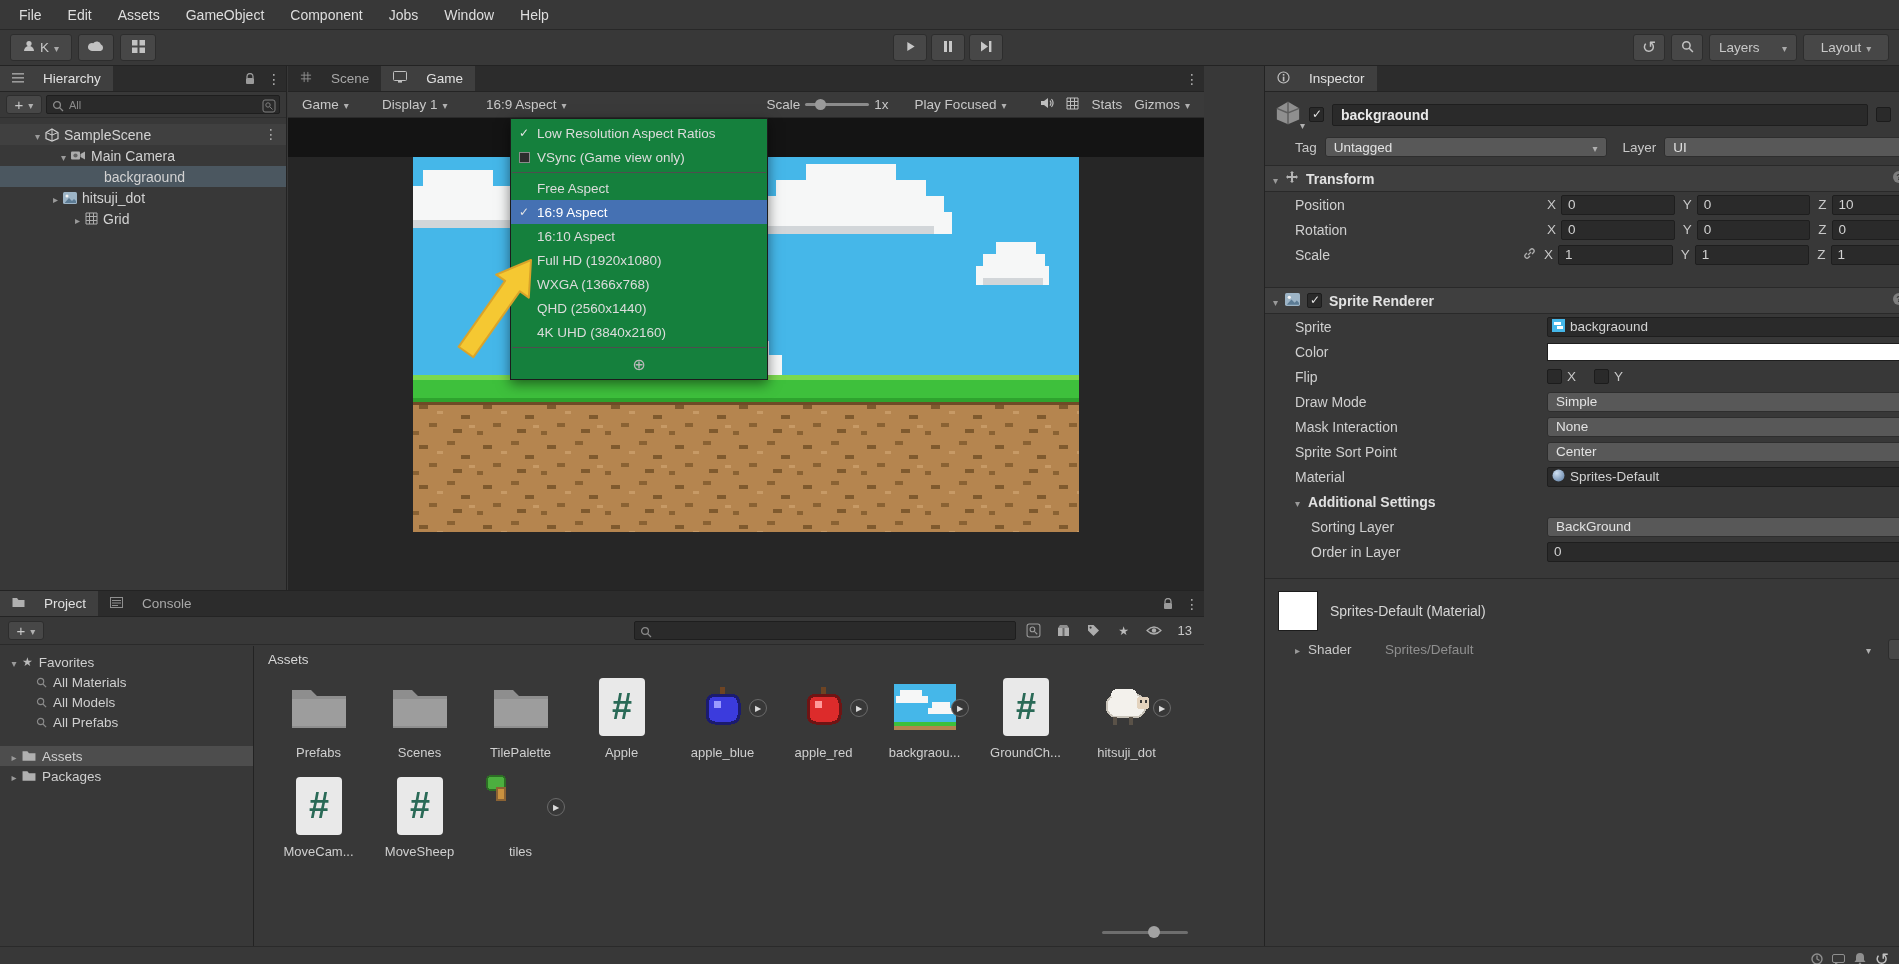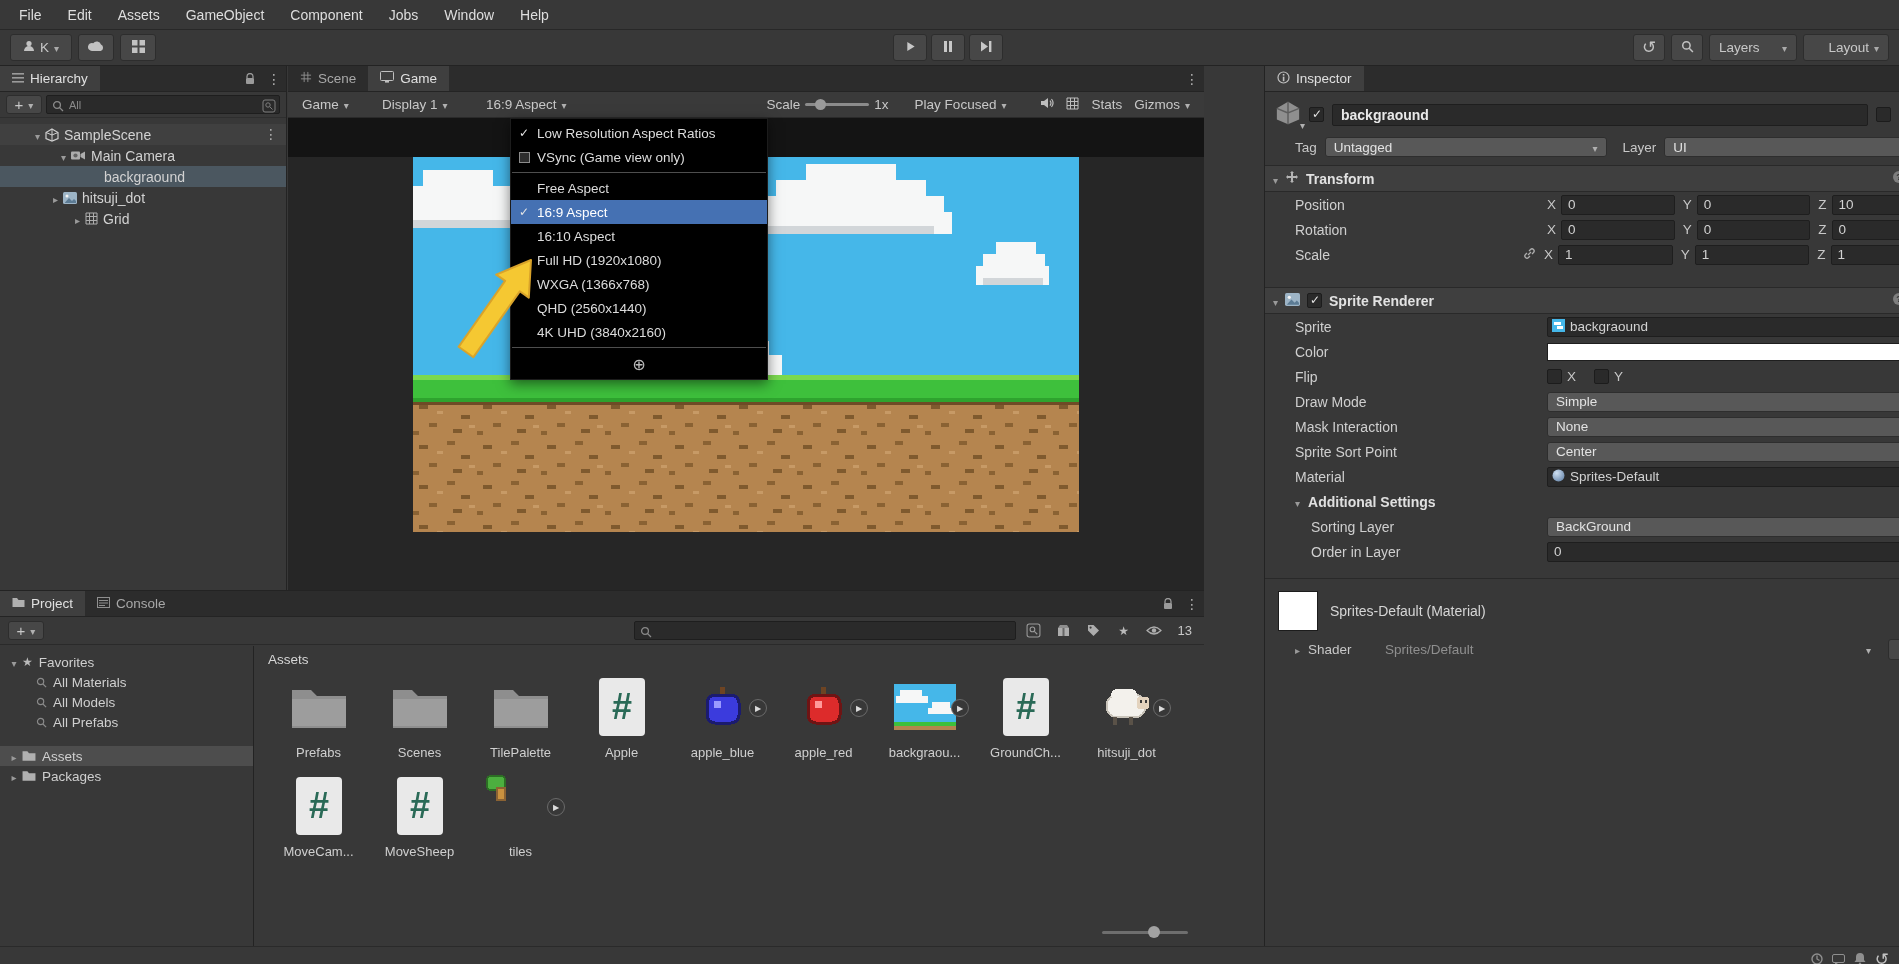--- a/index.html
+++ b/index.html
@@ -21,21 +21,21 @@
 
   
   .panel{position:absolute;background:#383838;overflow:hidden}
   #hierarchy{left:0;top:66px;width:287px;height:524px;border-right:1px solid #232323}
   #gameview{left:288px;top:66px;width:916px;height:524px}
   #project{left:0;top:590px;width:1204px;height:356px;border-top:1px solid #232323}
   #inspector{left:1264px;top:66px;width:695px;height:880px;border-left:1px solid #232323}
   #status-bar{position:absolute;left:0;top:946px;width:100%;height:18px;background:#383838;border-top:1px solid #2a2a2a}
 
   .tabs{height:26px;background:#2c2c2c;display:flex;align-items:stretch;border-bottom:1px solid #242424}
-  .tab{display:flex;align-items:center;gap:6px;padding:0 12px;font-size:13.5px;color:#a8a8a8}
+  .tab{display:flex;align-items:center;gap:19px;padding:0 12px;font-size:13.5px;color:#a8a8a8}
   .tab.active{background:#3f3f3f;color:#e0e0e0}
   .tabs .spacer{flex:1}
   .hicon{width:24px;display:flex;align-items:center;justify-content:center;color:#9a9a9a}
   .i-kebab::after{content:"⋮";font-size:14px;color:#b0b0b0}
   .i-down::after{content:"▾";font-size:10px;color:#b0b0b0}
   .i-right::after{content:"▸";font-size:10px;color:#9a9a9a}
   .i-open::after{content:"▾";font-size:10px;color:#9a9a9a}
   .i-plus::after{content:"+";font-size:15px;color:#c8c8c8}
   .i-star::after{content:"★";font-size:12px;color:#b9b9b9}
   .i-undo::after{content:"↺";font-size:17px;color:#c2c2c2}
@@ -61,21 +61,21 @@
   #game-toolbar{height:26px;background:#3a3a3a;border-bottom:1px solid #2a2a2a;display:flex;align-items:center;padding:0 8px;font-size:13.5px;color:#c8c8c8}
   .gt-item{display:flex;align-items:center;gap:5px;padding:0 6px;height:100%}
   #game-content{position:absolute;left:0;top:52px;right:0;bottom:0;background:#262626}
   #black-band{position:absolute;left:0;top:0;width:100%;height:39px;background:#141414}
   #game-frame{position:absolute;left:125px;top:39px;width:666px;height:375px;overflow:hidden}
   #game-frame svg{display:block}
   #scale-track{width:64px;height:3px;background:#8b8b8b;border-radius:2px;position:relative}
   #scale-knob{position:absolute;left:10px;top:-4px;width:11px;height:11px;border-radius:50%;background:#9a9a9a}
 
   
-  #aspect-menu{position:absolute;left:222px;top:52px;width:258px;background:#000000;border:1px solid #1c1c1c;box-shadow:0 4px 12px rgba(0,0,0,.5);z-index:30;padding:2px 0;font-size:13.5px;color:#dcdcdc}
+  #aspect-menu{position:absolute;left:222px;top:52px;width:258px;background:#15803d;border:1px solid #1c1c1c;box-shadow:0 4px 12px rgba(0,0,0,.5);z-index:30;padding:2px 0;font-size:13.5px;color:#dcdcdc}
   .m-row{height:24px;display:flex;align-items:center;padding-right:10px}
   .m-row .mcol{width:26px;flex:0 0 26px;display:flex;align-items:center;justify-content:center}
   .m-row.sel{background:#4571b3;color:#fff}
   .m-sep{height:1px;background:#4e4e4e;margin:3px 1px}
   .m-check::after{content:"✓";font-size:12px;color:#e6e6e6}
   .m-box{width:11px;height:11px;border:1px solid #8b8b8b;background:#2d2d2d}
   .m-plus{height:26px;display:flex;align-items:center;justify-content:center}
 
   
   #annot-arrow{position:absolute;left:158px;top:124px;z-index:40;pointer-events:none}
@@ -203,21 +203,21 @@
       <div class="tbtn" style="width:32px">
         <span><svg width="13" height="13" viewBox="0 0 12 12">
               <circle cx="5" cy="5" r="3.4" fill="none" stroke="#c2c2c2" stroke-width="1.4"></circle>
               <line x1="7.6" y1="7.6" x2="11" y2="11" stroke="#c2c2c2" stroke-width="1.4"></line>
             </svg></span>
       </div>
       <div class="tbtn" style="width:88px;justify-content:space-between;padding:0 9px">
         <span>Layers</span>
           <span class="arr"></span>
       </div>
-      <div class="tbtn" style="width:86px;justify-content:flex-end;padding:0 9px">
+      <div class="tbtn" style="width:86px;justify-content:center;padding:0 9px">
         <span>Layout</span>
           <span class="arr"></span>
       </div>
     </div>
   </div>
 
   <div id="hierarchy" class="panel">
     <div class="tabs">
       <div class="tab active">
         <span><svg width="12" height="10" viewBox="0 0 12 10">

